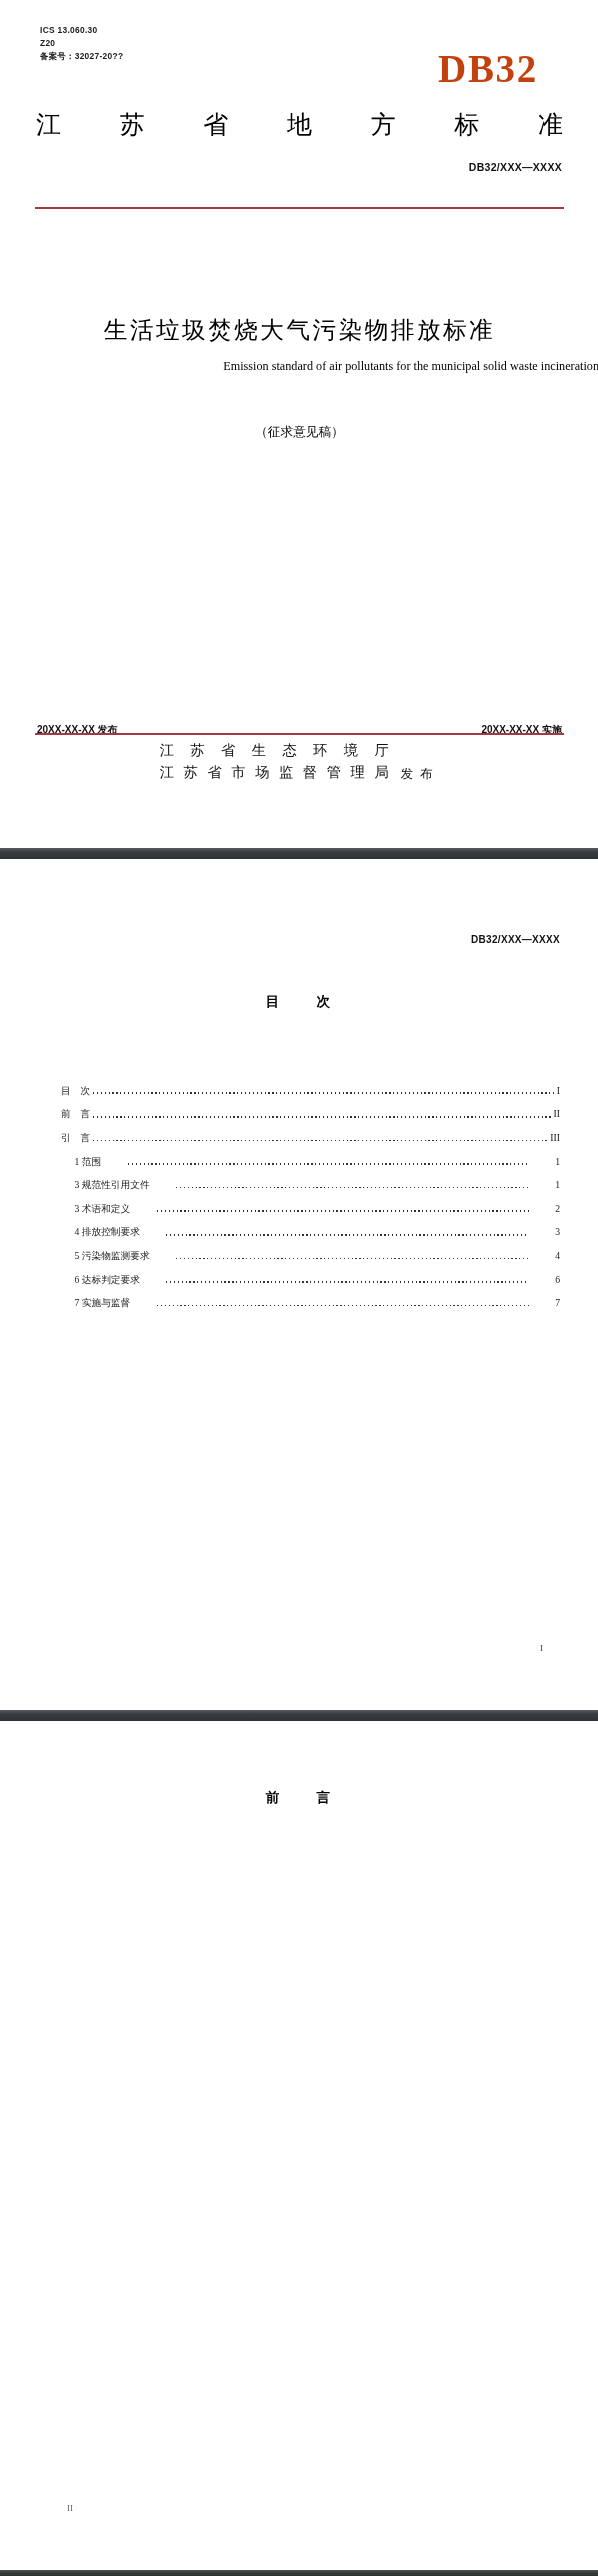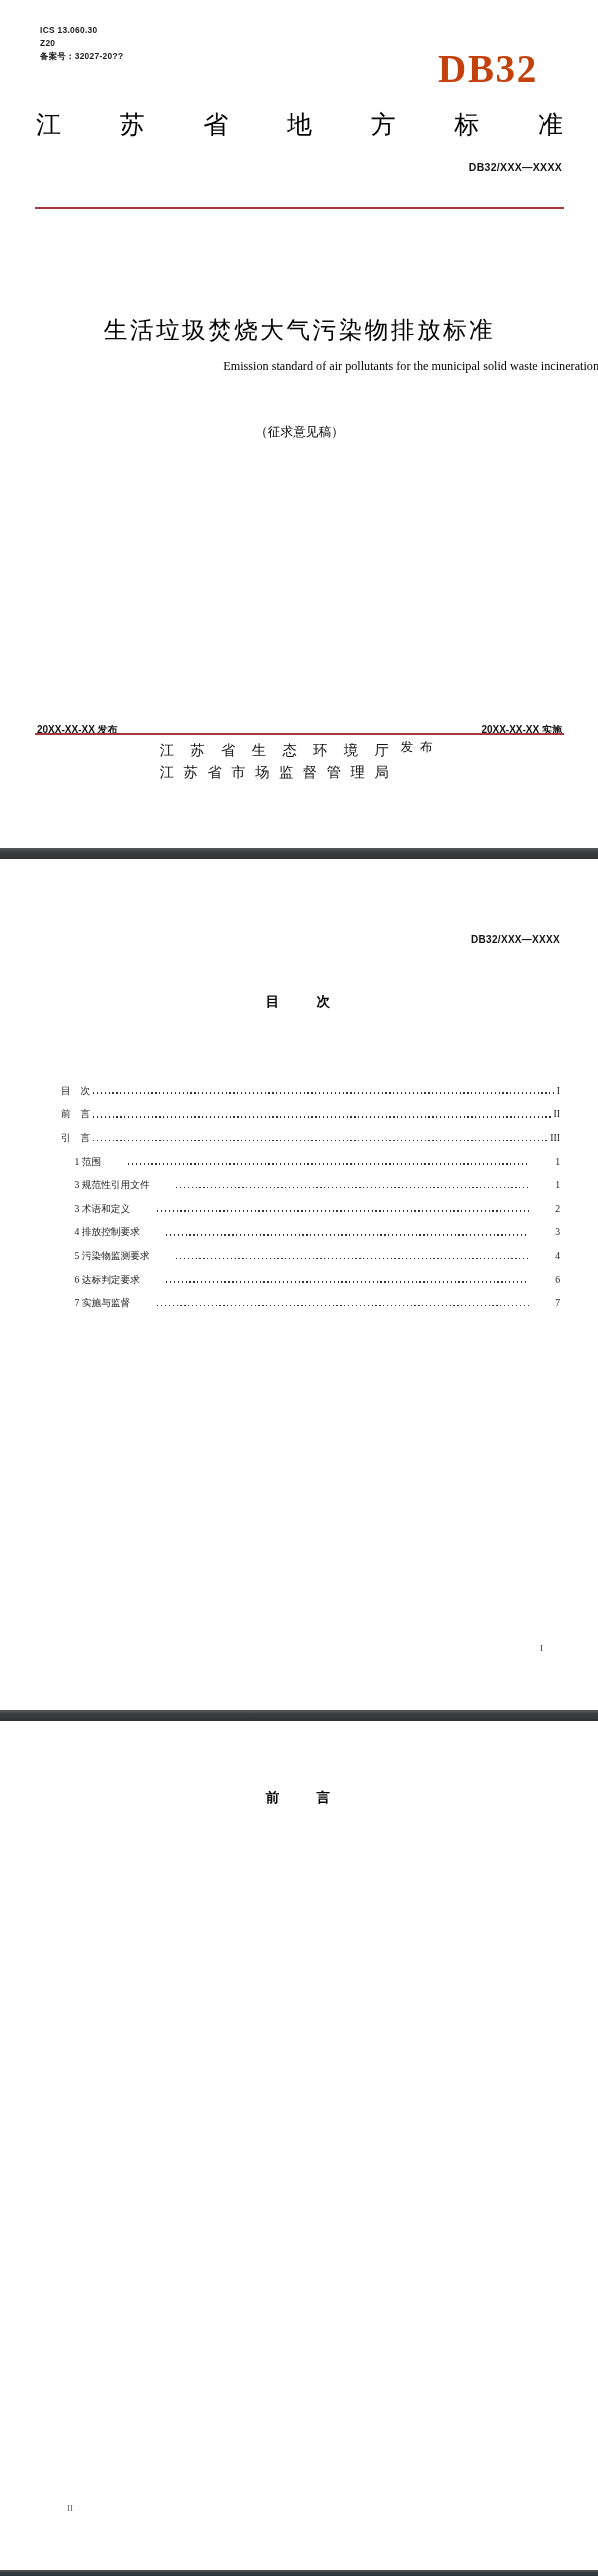--- a/index.html
+++ b/index.html
@@ -60,21 +60,21 @@
     position: absolute; left: 0; right: 0; top: 424px;
     text-align: center; font-size: 12.7px; color: #000;
   }
   .dates-row {
     position: absolute; left: 37px; right: 37px; top: 715px;
     display: flex; justify-content: space-between;
     font-size: 10px; font-weight: 600; line-height: 14.3px; margin-top: 8px;
   }
   .issuer-block {
     position: absolute; left: 0; right: 0; top: 739px;
-    display: flex; justify-content: center; align-items: flex-start;
+    display: flex; justify-content: center; align-items: flex-end;
   }
   .issuer-lines { width: 229px; }
   .issuer-line {
     font-size: 14.3px; font-weight: 500; line-height: 22px;
     text-align: justify; text-align-last: justify; white-space: nowrap;
   }
   .publish-label {
     margin-left: 11.8px; font-size: 12.7px; font-weight: 500;
     letter-spacing: 6.7px; white-space: nowrap;
   }

